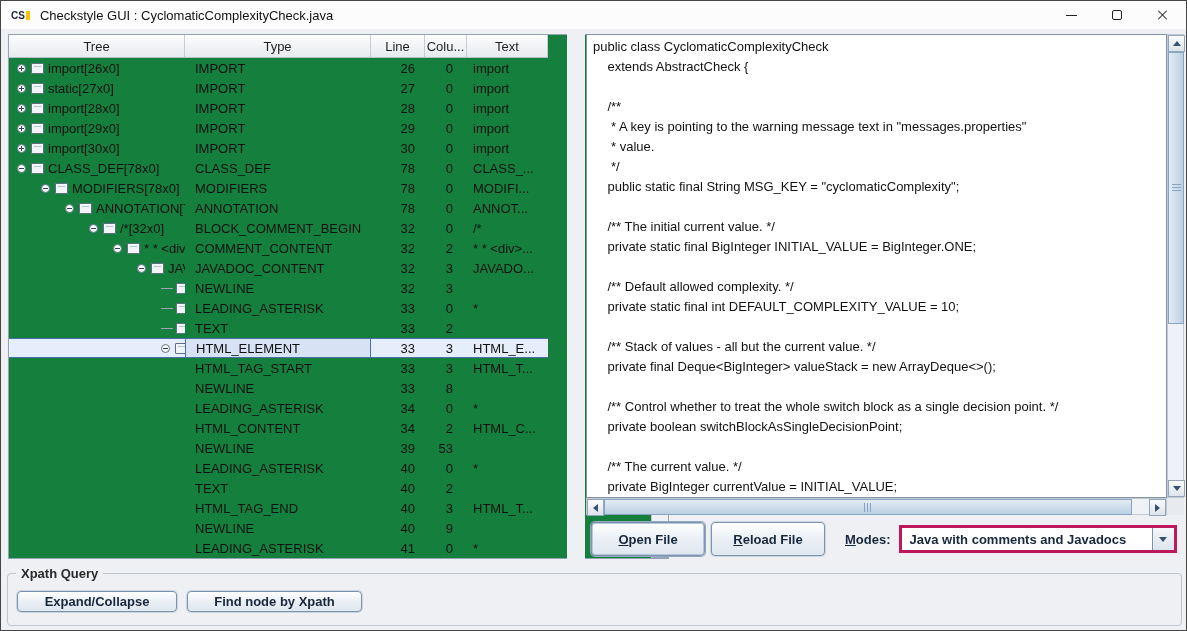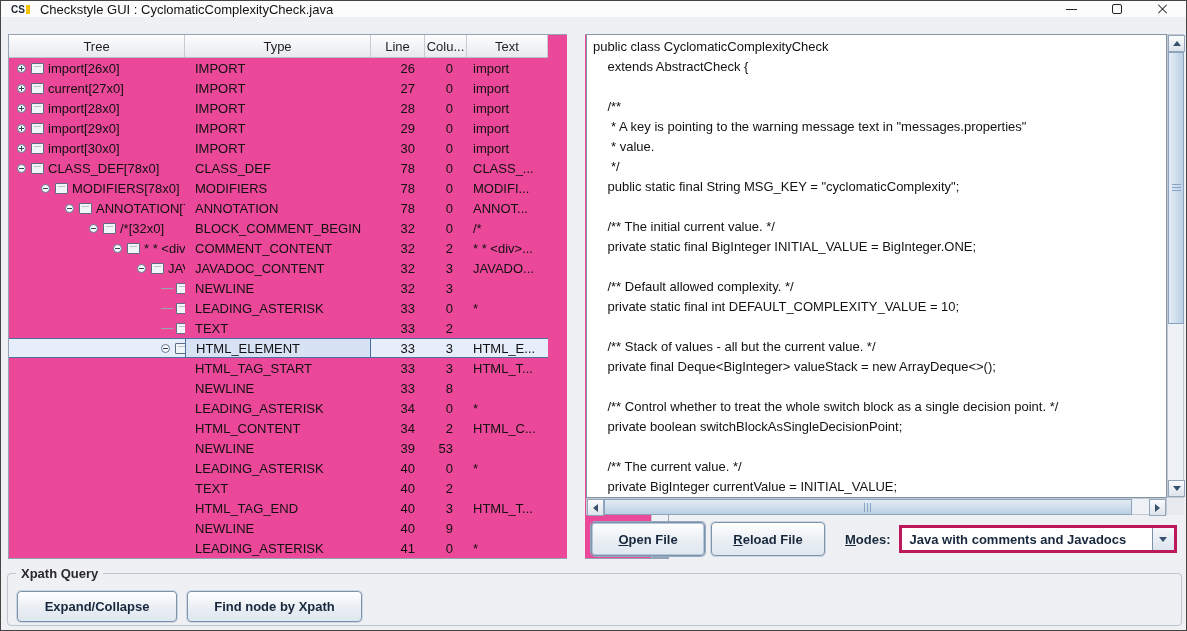--- a/index.html
+++ b/index.html
@@ -3,39 +3,39 @@
 <meta charset="utf-8">
 <style>
   * { box-sizing: border-box; margin: 0; padding: 0; }
   html,body { width:1187px; height:631px; }
   body { font-family:"Liberation Sans", sans-serif; background:#d8d8d8; }
 
   .window { position:relative; width:1187px; height:631px; background:#eef0f3;
             border:1px solid #454545; overflow:hidden; }
 
   
-  .titlebar { position:absolute; left:0; top:0; width:100%; height:16px;
+  .titlebar { position:absolute; left:0; top:0; width:100%; height:28px;
               background:#fcfcfc; display:flex; align-items:center; }
   .app-icon { margin-left:10px; display:flex; align-items:flex-start; }
   .app-icon .cs { font-weight:bold; font-size:10px; color:#1c2633; letter-spacing:0; }
   .app-icon .excl { width:4px; height:9px; background:#f5c400; margin-left:1px; margin-top:1px; }
   .title { margin-left:10px; font-size:13px; color:#121212; }
   .wctl { margin-left:auto; display:flex; height:100%; }
   .wbtn { width:46px; height:100%; display:flex; align-items:center; justify-content:center; }
   .glyph-min { width:11px; height:1px; background:#222; }
   .glyph-max { width:10px; height:10px; border:1px solid #222; border-radius:2px; }
   .glyph-close { position:relative; width:12px; height:12px; }
   .glyph-close::before,.glyph-close::after { content:""; position:absolute; left:5px; top:0;
       width:1px; height:12px; background:#222; }
   .glyph-close::before { transform:rotate(45deg); }
   .glyph-close::after  { transform:rotate(-45deg); }
 
   
   .treetable { position:absolute; left:7px; top:33px; width:661px; height:525px;
-               background:#ec4899; border:1px solid #94a2b2; }
+               background:#15803d; border:1px solid #94a2b2; }
   .thead { position:absolute; left:0; top:0; height:23px; width:539px; display:flex;
            background:linear-gradient(#fdfdfe,#e7eaee); border-bottom:1px solid #b9bfc7; }
   .th { font-size:13px; color:#1f1f1f; display:flex; align-items:center; justify-content:center;
         border-right:1px solid #c7ccd3; height:100%; }
   .hcorner { position:absolute; right:0; top:0; width:17px; height:23px;
              background:#e7eaee; border-bottom:1px solid #b9bfc7; }
   .c-tree { width:176px; } .c-type { width:186px; } .c-line { width:54px; }
   .c-col { width:42px; }  .c-text { width:81px; }
   .tbody { position:absolute; left:0; top:23px; width:539px; height:500px; overflow:hidden; }
   .trow { display:flex; height:20px; align-items:stretch; }
@@ -110,21 +110,21 @@
   .combo-text { font-weight:bold; font-size:13px; padding-left:8px; color:#17283c; white-space:nowrap; overflow:hidden; }
   .combo-btn { margin-left:auto; flex:none; width:22px; height:100%;
                background:linear-gradient(#f4f7fa,#dce4ed); border-left:1px solid #7d92ab;
                display:flex; align-items:center; justify-content:center; }
 
   
   .xpath-group { position:absolute; left:6px; top:572px; width:1175px; height:53px;
                  border:1px solid #bfc6ce; border-radius:4px; }
   .group-title { position:absolute; left:8px; top:-8px; background:#eef0f3; padding:0 5px;
                  font-weight:bold; font-size:13px; color:#2a2a2a; }
-  .xpath-group .btn { position:absolute; top:17px; height:31px; }
+  .xpath-group .btn { position:absolute; top:17px; height:21px; }
   .btn-expand { left:9px; min-width:160px; }
   .btn-find { left:179px; min-width:175px; }
 </style>
 </head>
 <body>
 
 <div class="window">
 
   <div class="titlebar">
     <span class="app-icon">
@@ -165,21 +165,21 @@
           <div class="cell c-type">IMPORT</div>
           <div class="cell c-line">26</div>
           <div class="cell c-col">0</div>
           <div class="cell c-text">import</div>
         </div>
         <div class="trow">
           <div class="cell c-tree">
             <span class="indent" style="width: 8px;"></span>
             <span class="handle collapsed"></span>
             <span class="nodeicon"></span>
-            <span class="tlabel">current[27x0]</span>
+            <span class="tlabel">static[27x0]</span>
           </div>
           <div class="cell c-type">IMPORT</div>
           <div class="cell c-line">27</div>
           <div class="cell c-col">0</div>
           <div class="cell c-text">import</div>
         </div>
         <div class="trow">
           <div class="cell c-tree">
             <span class="indent" style="width: 8px;"></span>
             <span class="handle collapsed"></span>

